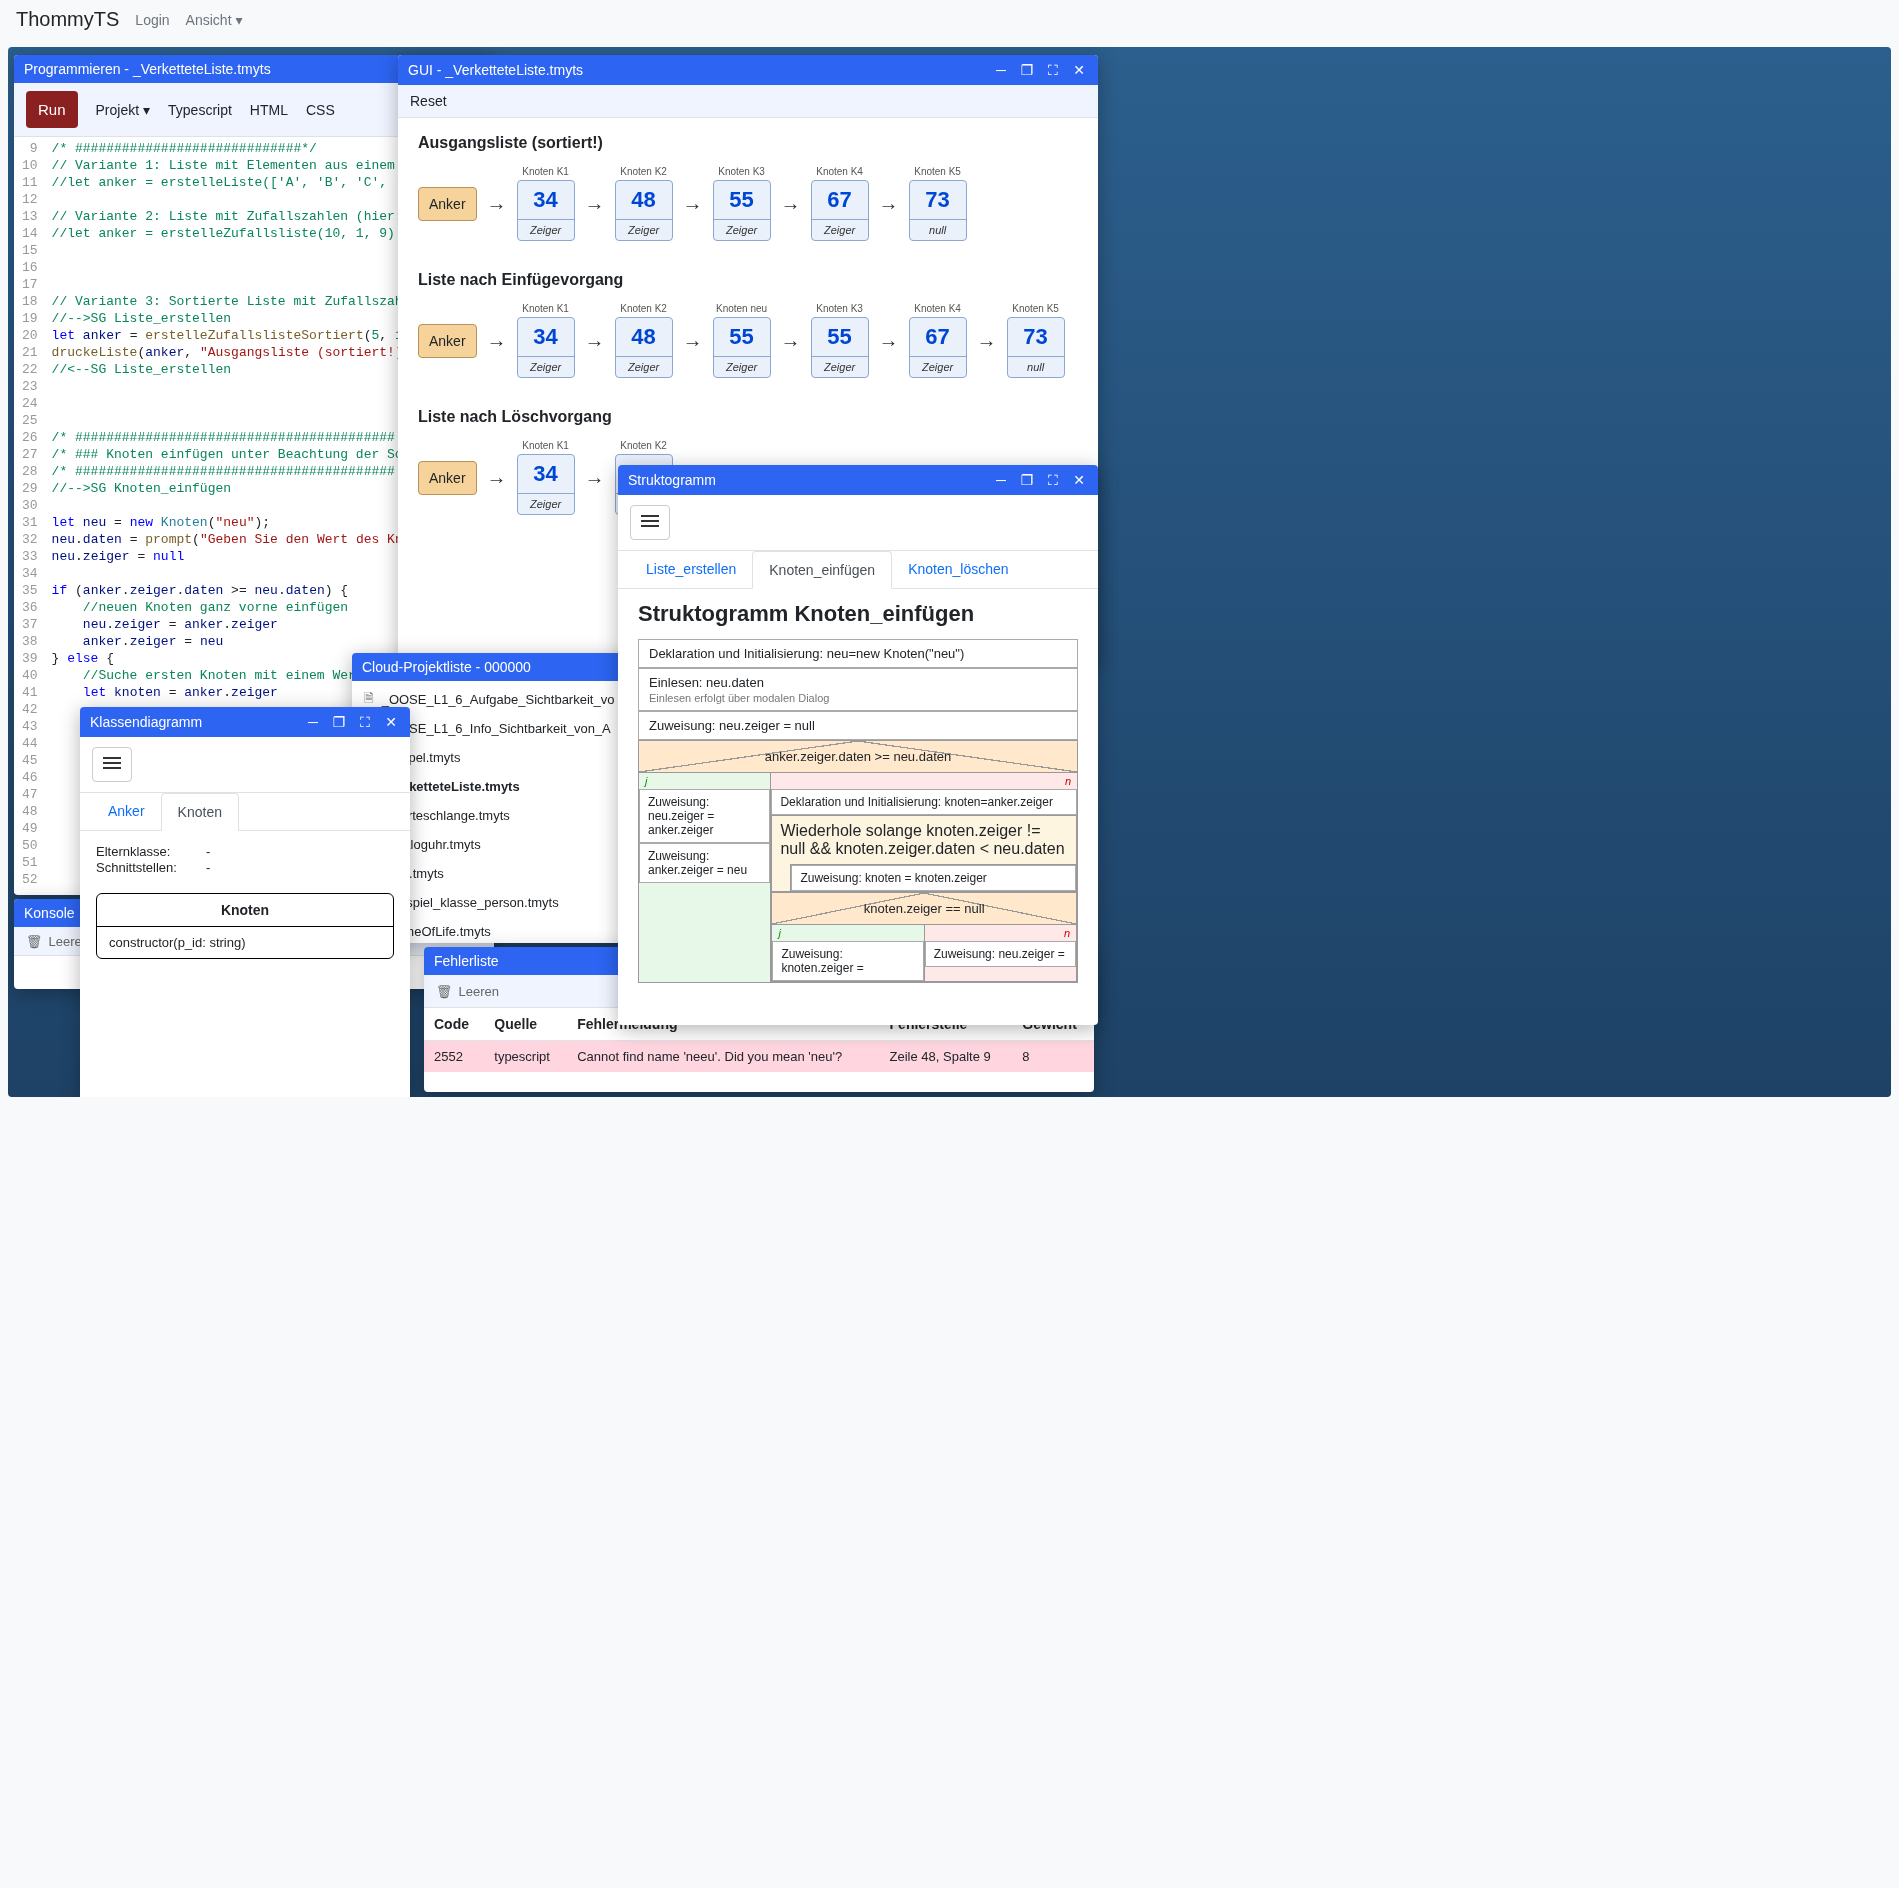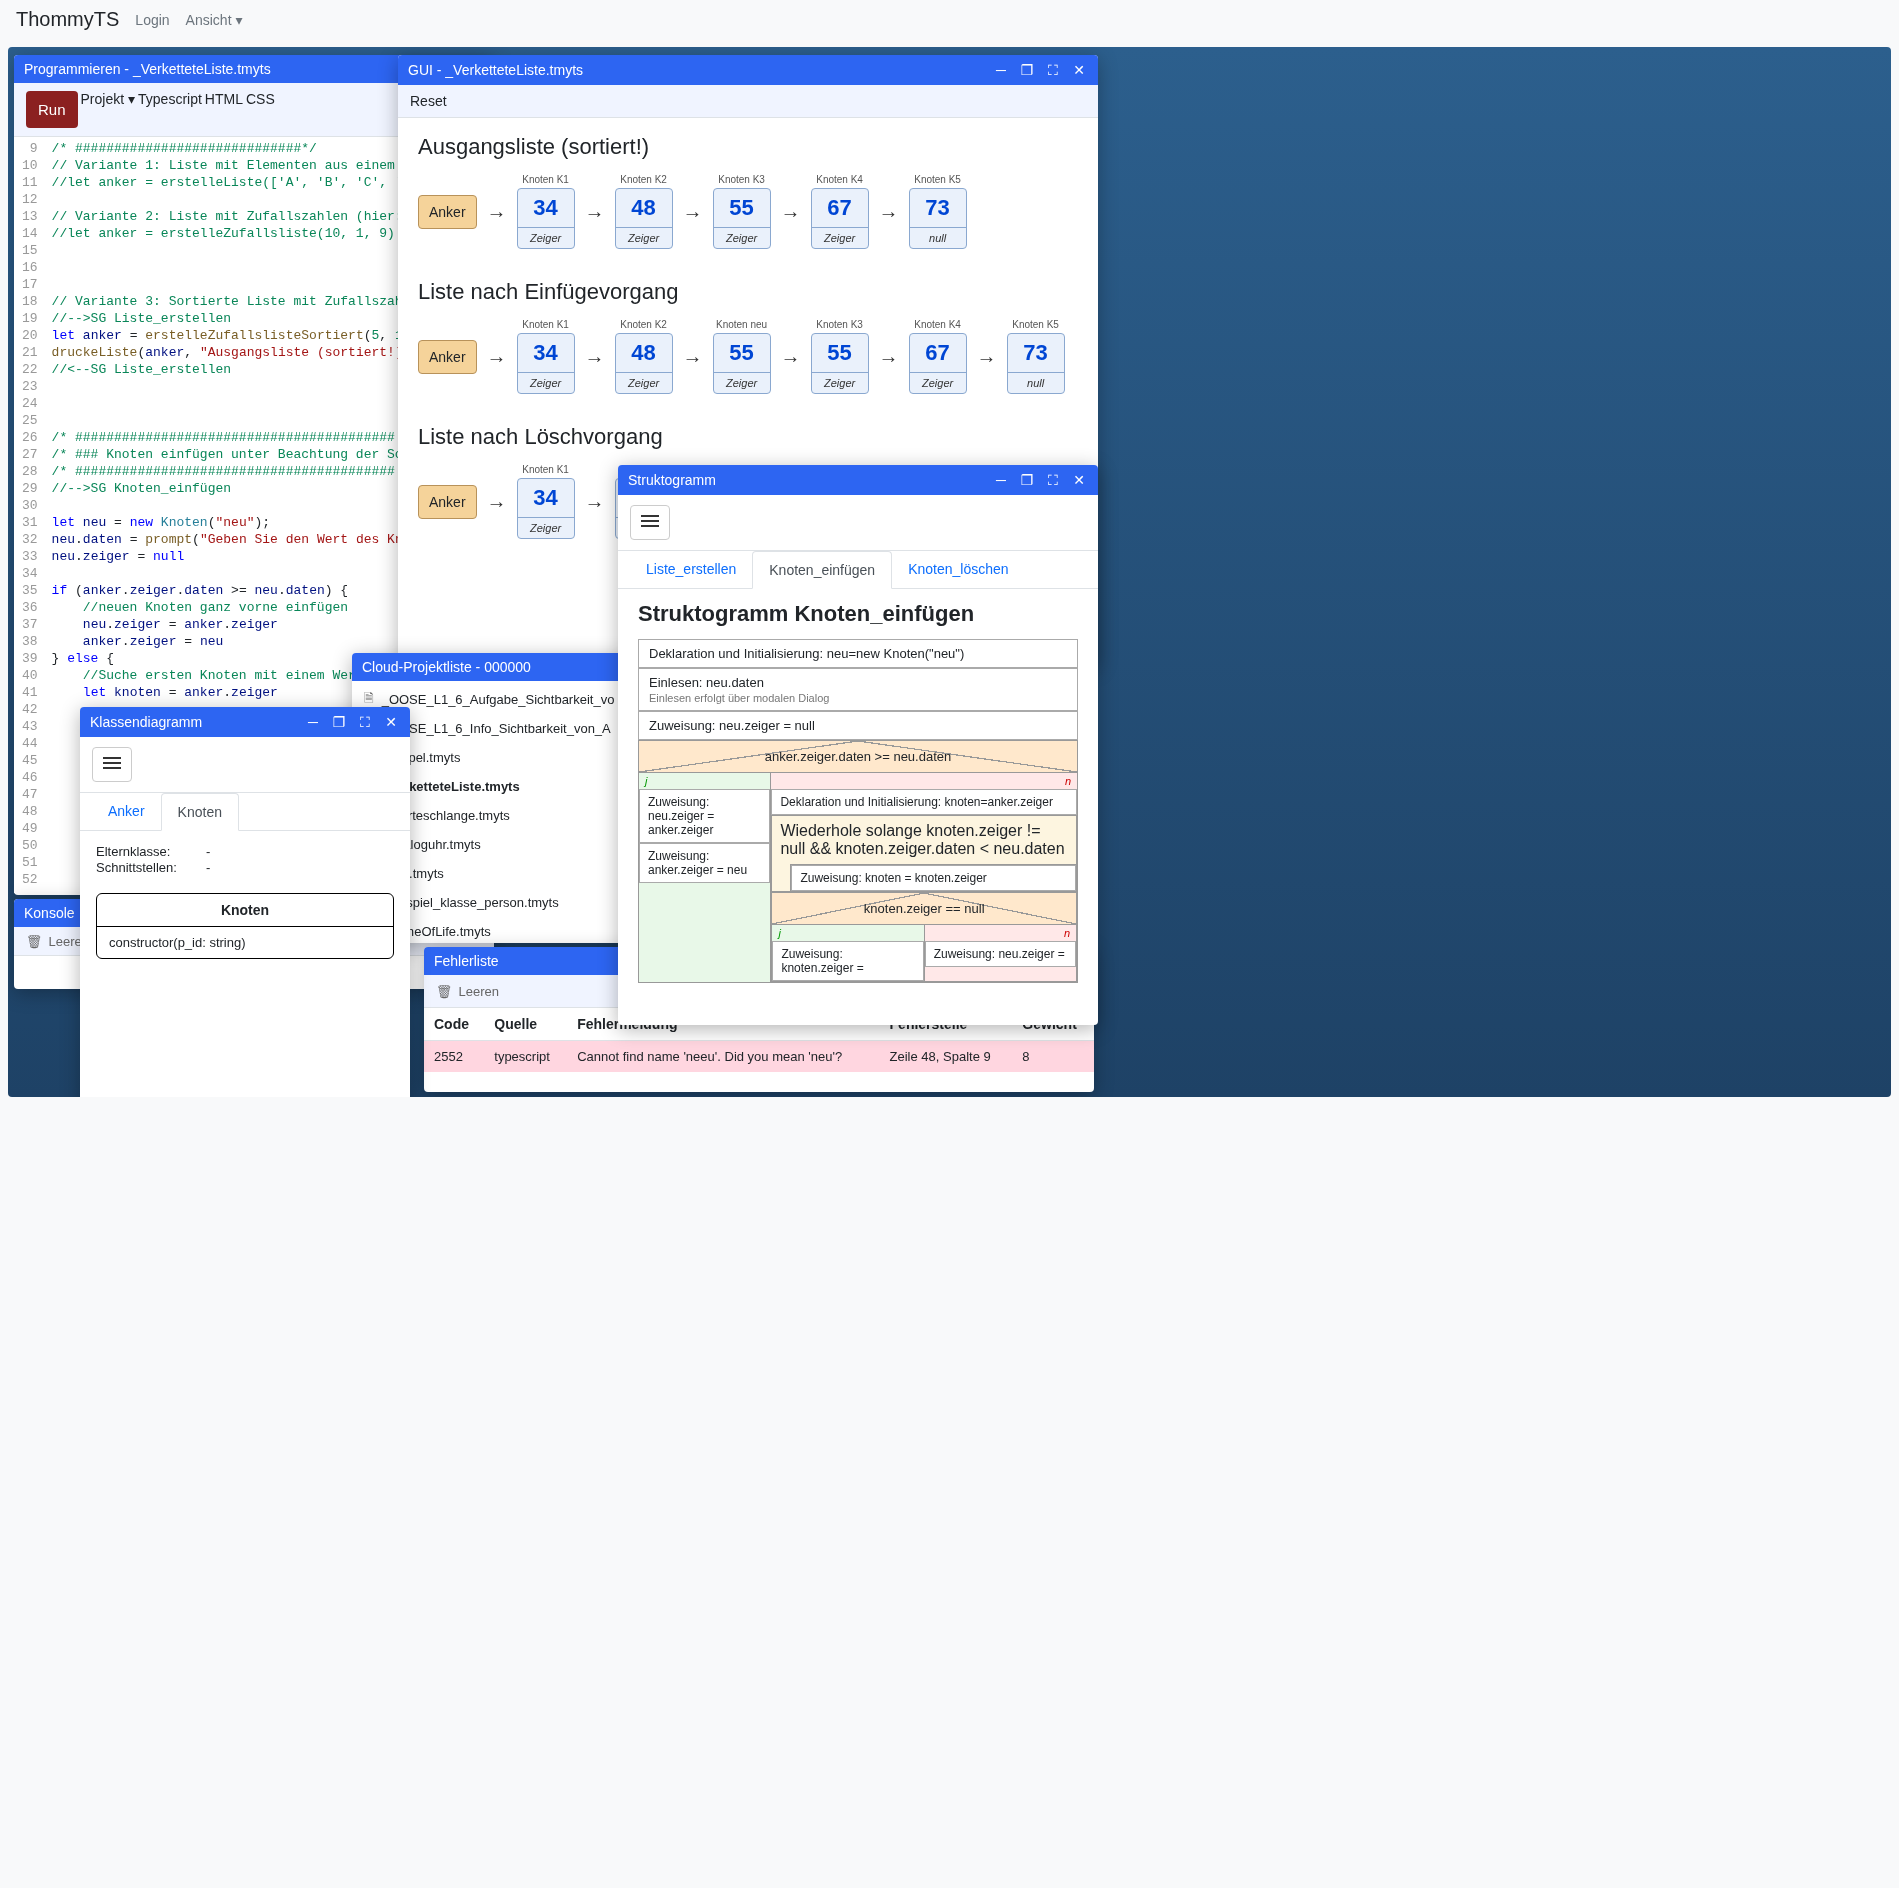--- a/index.html
+++ b/index.html
@@ -6,39 +6,39 @@
 body{font-family:'Segoe UI',Arial,sans-serif;font-size:14px;background:#f8f9fa;color:#212529;}
 .navbar{background:#f8f9fa;padding:8px 16px;display:flex;align-items:center;gap:16px;}
 .navbar-brand{font-size:20px;color:#212529;}
 .navbar-link{color:#6c757d;text-decoration:none;cursor:pointer;}
 .workspace{position:relative;background:linear-gradient(to bottom,#2c5f8d,#1e4266);height:1050px;margin:8px;border-radius:4px;overflow:hidden;}
 .window{position:absolute;background:#fff;border-radius:4px;box-shadow:0 4px 20px rgba(0,0,0,0.3);overflow:hidden;display:flex;flex-direction:column;}
 .window-header{background:#2d65f2;color:#fff;padding:6px 10px;display:flex;align-items:center;font-size:14px;}
 .window-title{flex:1;}
 .window-controls{display:flex;gap:8px;}
 .window-btn{width:18px;height:18px;display:flex;align-items:center;justify-content:center;cursor:pointer;color:#fff;}
-.toolbar{background:#f0f4ff;padding:8px 12px;display:flex;gap:3px;border-bottom:1px solid #dee2e6;}
+.toolbar{background:#f0f4ff;padding:8px 12px;display:flex;align-items:center;gap:18px;border-bottom:1px solid #dee2e6;}
 .run-btn{background:#8b2020;color:#fff;padding:10px 12px;border:none;border-radius:4px;font-size:15px;cursor:pointer;}
 .menu-item{color:#212529;cursor:pointer;}
 .menu-item.dropdown::after{content:' ▾';}
 .editor{display:flex;font-family:Consolas,'Courier New',monospace;font-size:13px;background:#fff;}
 .gutter{background:#fff;padding:4px 8px;text-align:right;color:#999;user-select:none;}
 .gutter-line{height:17px;}
 .code{padding:4px 6px;}
 .code-line{height:17px;white-space:pre;}
 .cm-comment{color:#098658;}
 .cm-keyword{color:#0000ff;}
 .cm-string{color:#a31515;}
 .cm-number{color:#098658;}
 .cm-func{color:#795e26;}
 .cm-type{color:#267f99;}
 .cm-var{color:#001080;}
 .gui-toolbar{background:#f0f4ff;padding:8px 12px;border-bottom:1px solid #dee2e6;}
 .gui-content{padding:16px 20px;}
-.section-title{font-size:22px;font-weight:400;margin-bottom:14px;}
+.section-title{font-size:16px;font-weight:700;margin-bottom:14px;}
 .list-viz{display:flex;align-items:center;gap:6px;margin-bottom:30px;}
 .anker-box{background:#f5d39a;border:1px solid #b8925a;padding:8px 10px;border-radius:4px;font-size:14px;}
 .node{display:flex;flex-direction:column;align-items:center;}
 .node-label{font-size:10px;color:#555;margin-bottom:3px;}
 .node-box{background:#eaf1fb;border:1px solid #8aa8d0;border-radius:4px;width:58px;text-align:center;}
 .node-val{font-size:22px;font-weight:600;color:#0046d4;padding:6px 0;border-bottom:1px solid #8aa8d0;}
 .node-ptr{font-size:11px;font-style:italic;color:#333;padding:4px 0;}
 .arrow{font-size:20px;color:#333;padding:0 4px;}
 .tabs{display:flex;border-bottom:1px solid #dee2e6;padding:0 12px;}
 .tab{padding:10px 16px;color:#0d6efd;cursor:pointer;}

